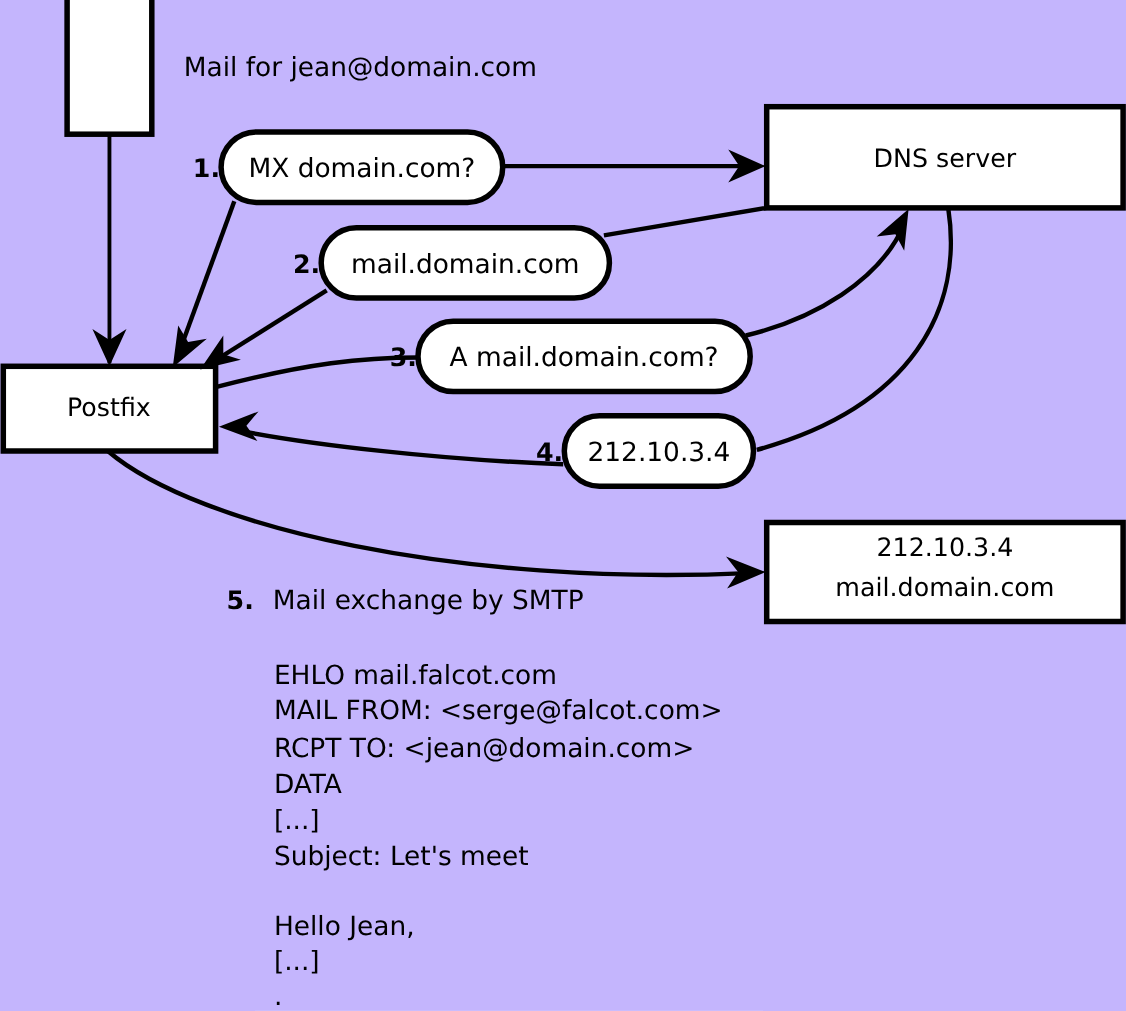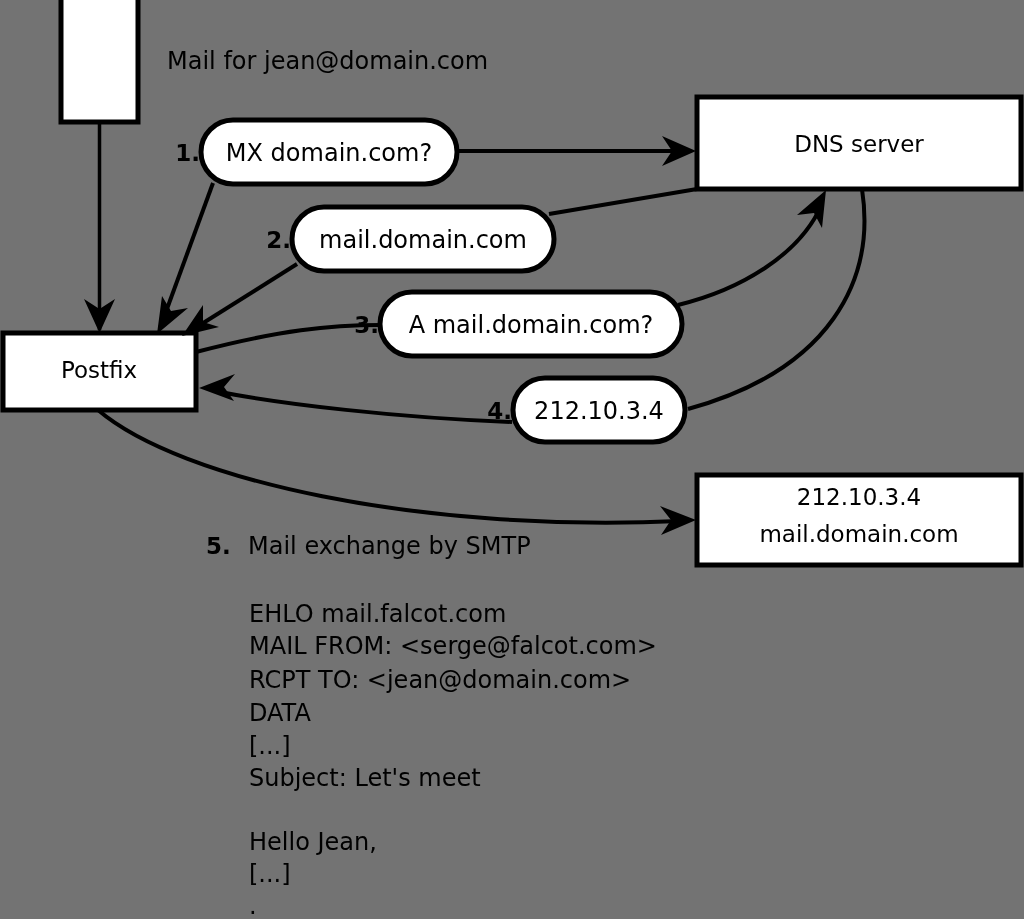--- a/index.html
+++ b/index.html
@@ -7,21 +7,21 @@
     padding: 0;
     background: #ffffff;
   }
   body {
     font-family: "DejaVu Sans", "Liberation Sans", sans-serif;
   }
   #diagram-root {
     position: relative;
     width: 1024px;
     height: 919px;
-    background: #737373;
+    background: #c4b5fd;
     overflow: hidden;
   }
   svg.diagram {
     position: absolute;
     top: 0;
     left: 0;
     width: 1024px;
     height: 919px;
   }
   .node-box {

